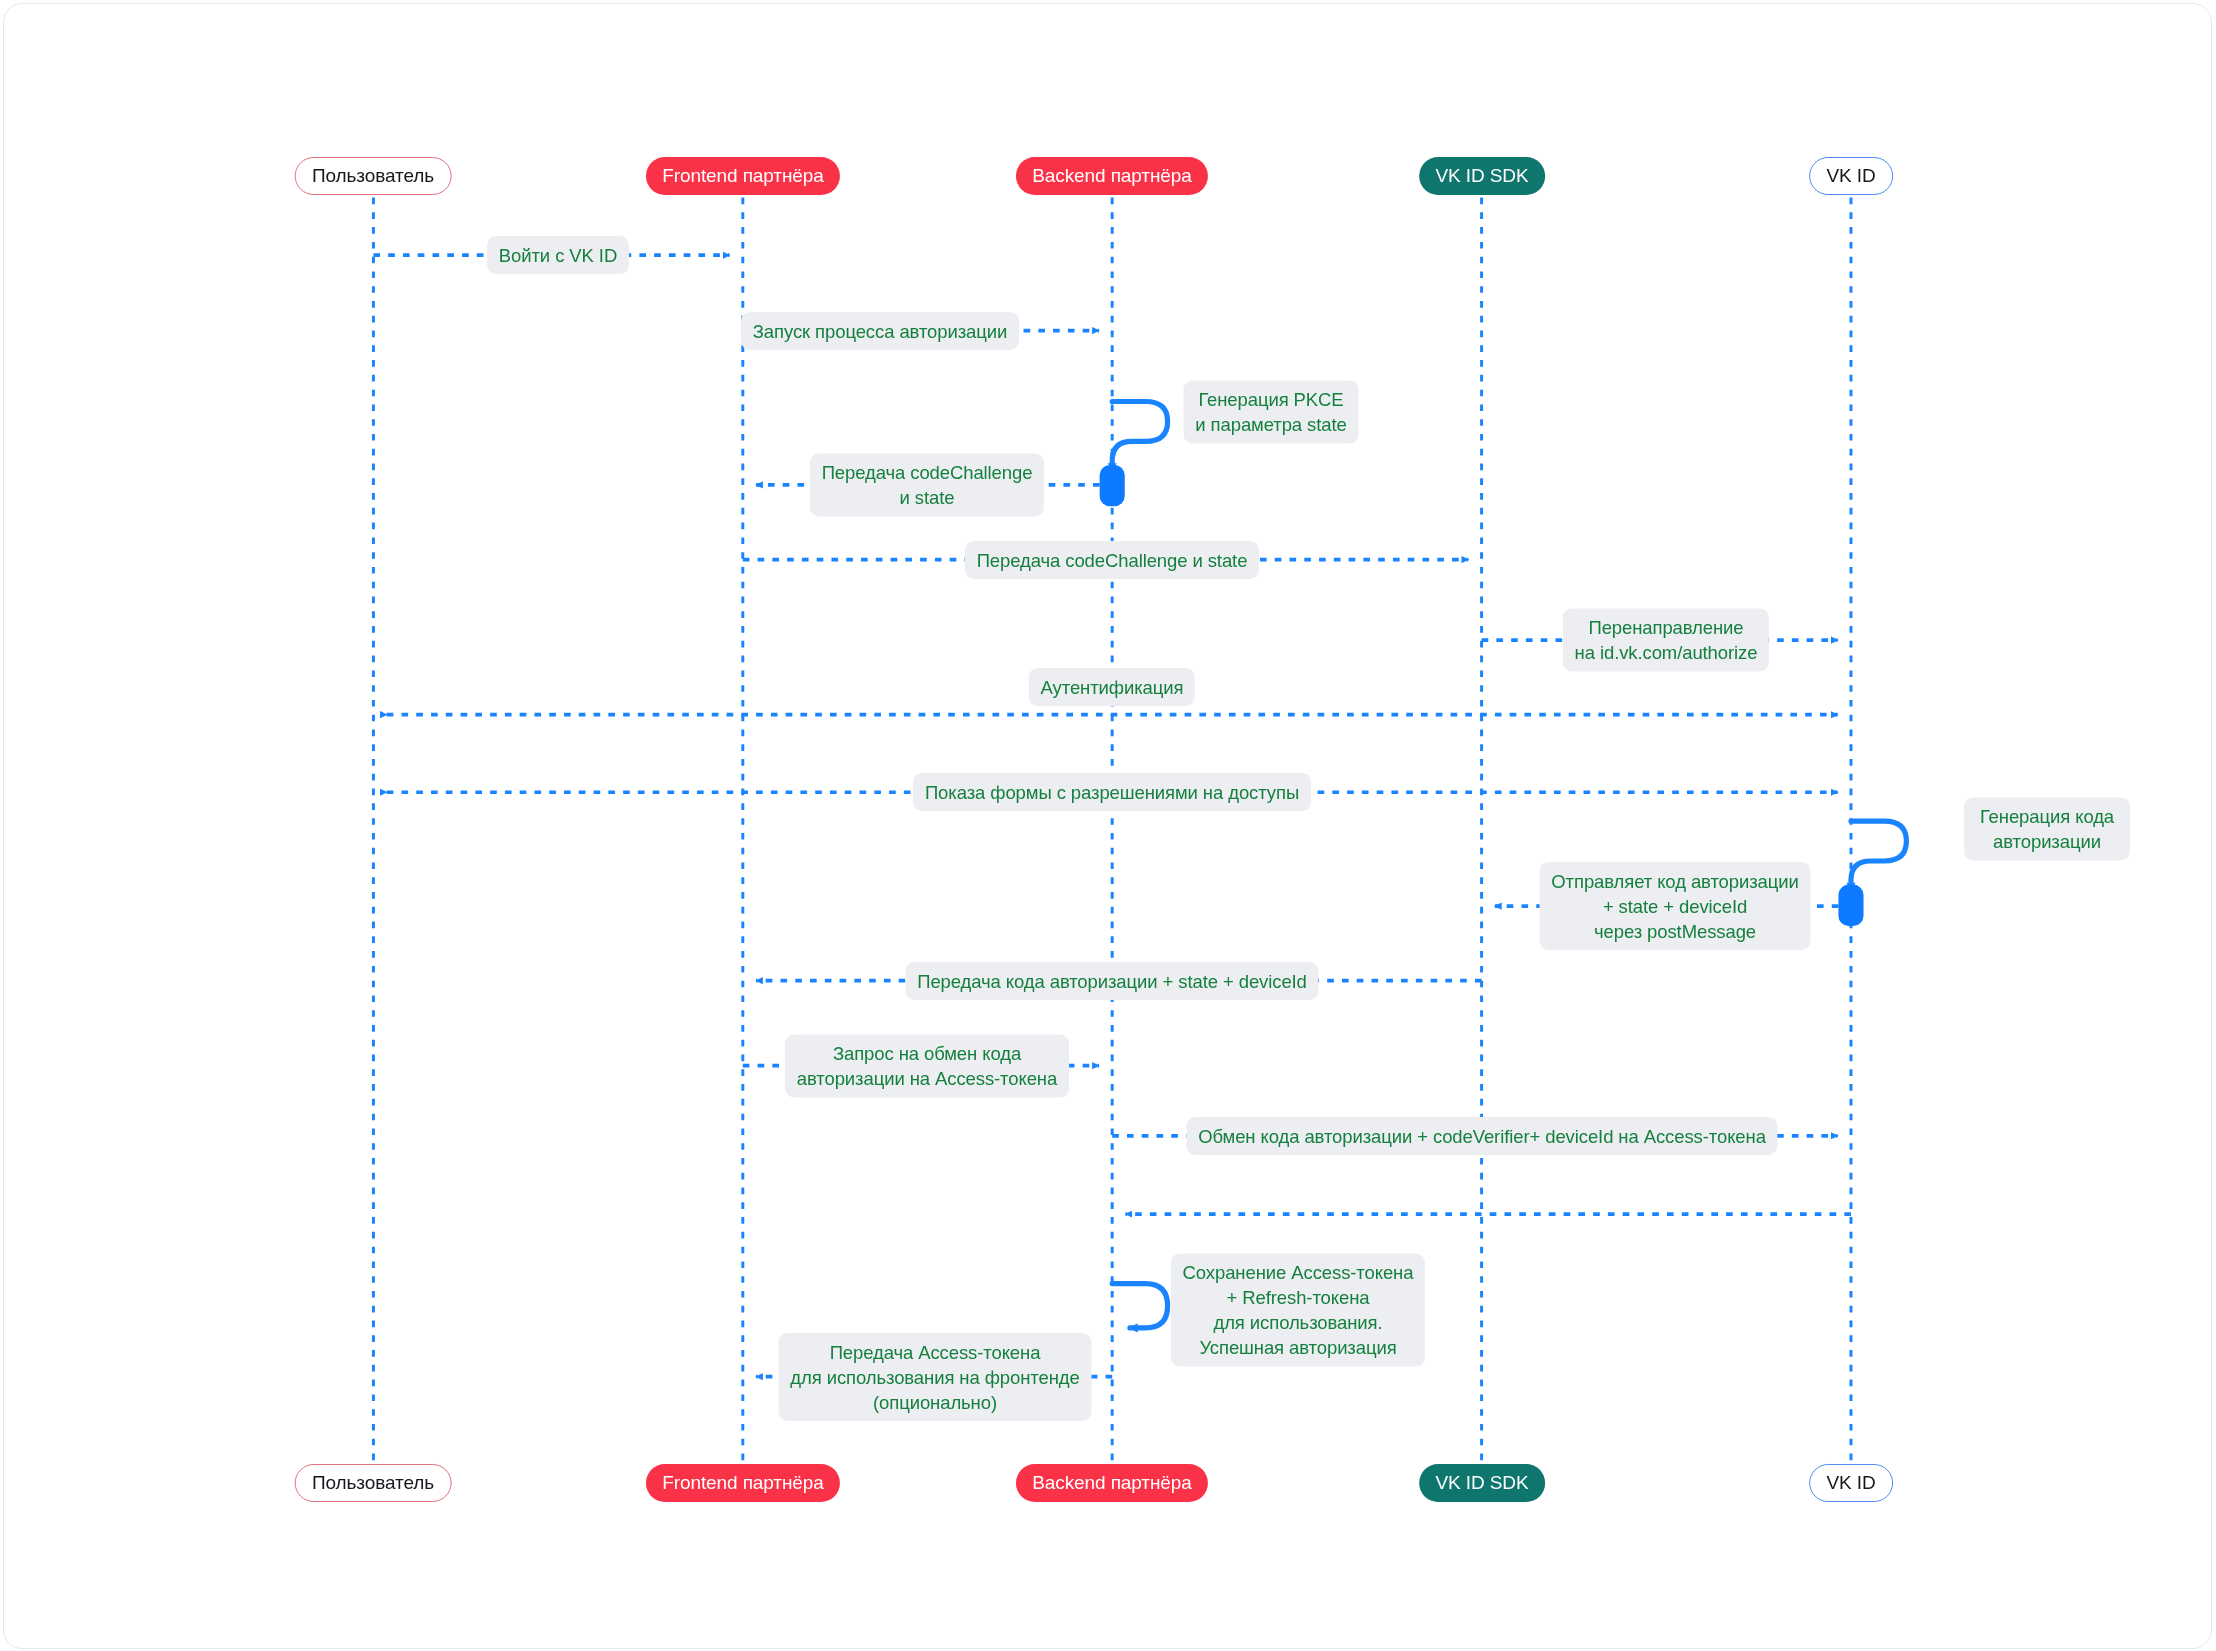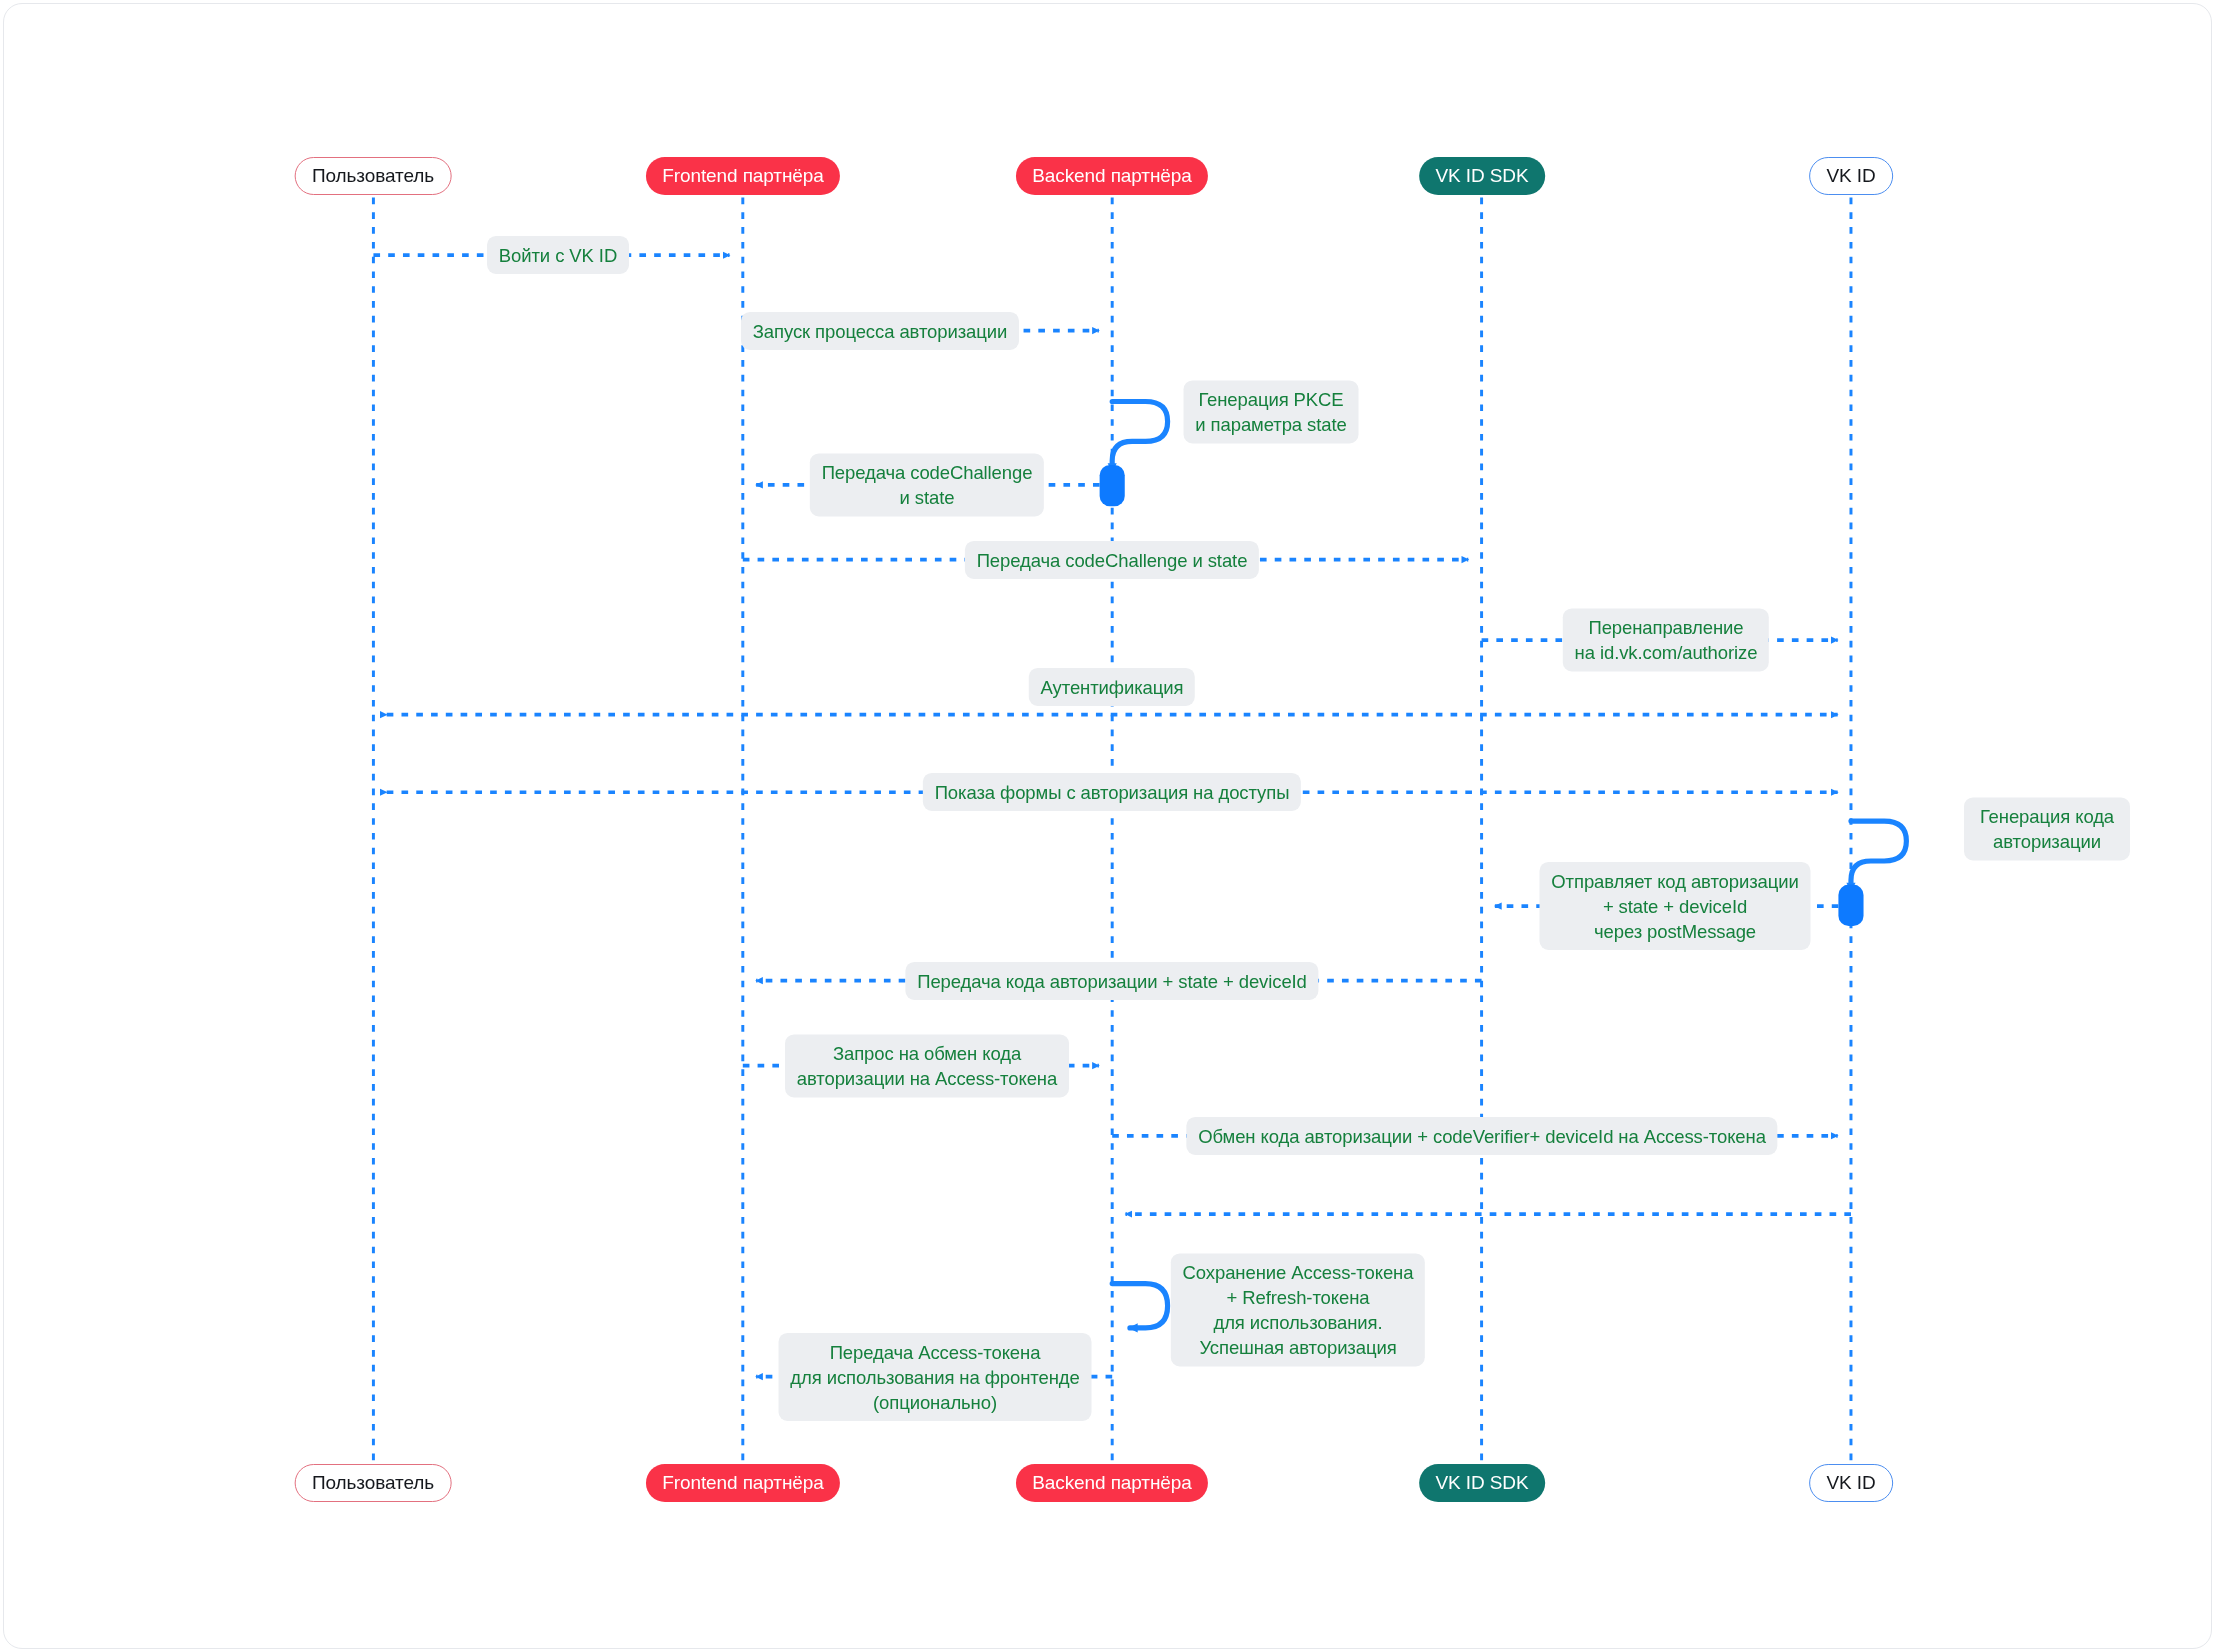--- a/index.html
+++ b/index.html
@@ -221,21 +221,21 @@
     <div class="msg" style="left:554px;  top:251px;">Войти с VK ID</div>
     <div class="msg" style="left:876px; top:327px;">Запуск процесса авторизации</div>
     <div class="msg" style="left:1267px; top:408px;">Генерация PKCE
 и параметра state</div>
     <div class="msg" style="left:923px; top:481px;">Передача codeChallenge
 и state</div>
     <div class="msg" style="left:1108px; top:556px;">Передача codeChallenge и state</div>
     <div class="msg" style="left:1662px; top:636px;">Перенаправление
 на id.vk.com/authorize</div>
     <div class="msg" style="left:1108px; top:683px;">Аутентификация</div>
-    <div class="msg" style="left:1108px; top:788px;">Показа формы с авторизация на доступы</div>
+    <div class="msg" style="left:1108px; top:788px;">Показа формы с разрешениями на доступы</div>
     <div class="msg" style="left:2043px; top:825px;">Генерация кода авторизации</div>
     <div class="msg" style="left:1671px; top:902px;">Отправляет код авторизации
 + state + deviceId
 через postMessage</div>
     <div class="msg" style="left:1108px; top:977px;">Передача кода авторизации + state + deviceId</div>
     <div class="msg" style="left:923px; top:1062px;">Запрос на обмен кода
 авторизации на Access-токена</div>
     <div class="msg" style="left:1478px; top:1132px;">Обмен кода авторизации + codeVerifier+ deviceId на Access-токена</div>
     <div class="msg" style="left:1294px; top:1306px;">Сохранение Access-токена
 + Refresh-токена

